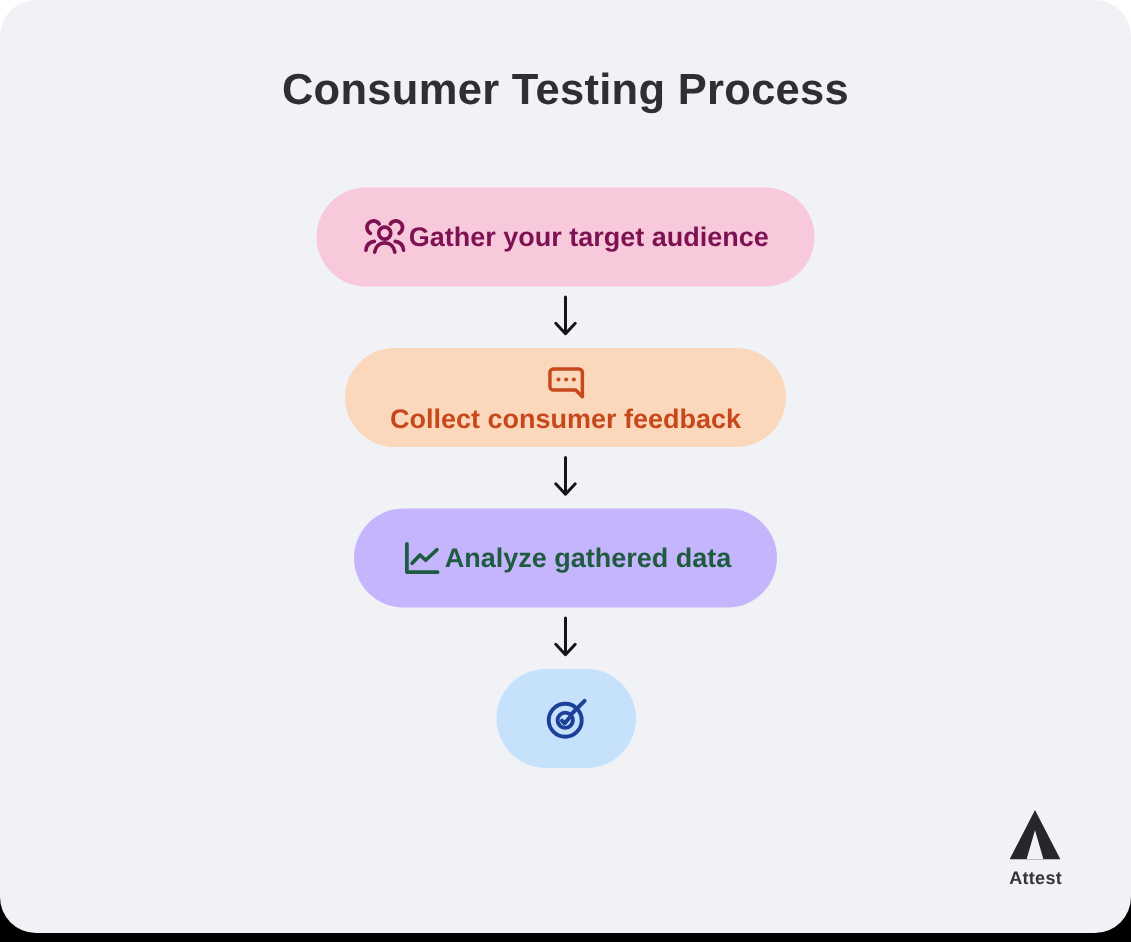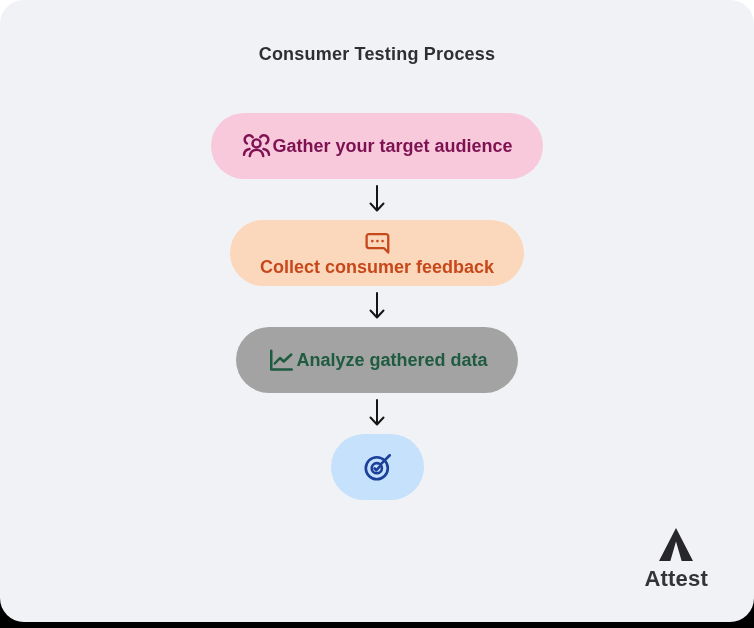--- a/index.html
+++ b/index.html
@@ -25,21 +25,21 @@
     position: absolute;
     top: 0; left: 0;
     width: 754px;
     height: 622px;
     border-radius: 24px;
     background: #f1f2f6;
   }
   .page-title {
     margin-top: 44px;
     text-align: center;
-    font-size: 18px;
+    font-size: 29px;
     font-weight: 700;
     letter-spacing: 0.2px;
     color: #2e2f33;
   }
   .flow {
     margin-top: 48px;
     display: flex;
     flex-direction: column;
     align-items: center;
   }
@@ -64,21 +64,21 @@
   .logo {
     position: absolute;
     right: 46px;
     bottom: 30px;
     display: flex;
     flex-direction: column;
     align-items: center;
   }
   .logo-text {
     margin-top: 5px;
-    font-size: 22px;
+    font-size: 12px;
     font-weight: 600;
     letter-spacing: 0.2px;
   }
 </style>
 </head>
 <body>
 
 <div class="stage" style="background: rgb(0, 0, 0);">
   <div class="backdrop-top" style="background: rgb(255, 255, 255);"></div>
 
@@ -115,21 +115,21 @@
         </svg>
         <span>Collect consumer feedback</span>
       </div>
 
       <div class="arrow-cell" style="color: rgb(21, 21, 21);">
         <svg width="24" height="31" viewBox="0 0 24 31" fill="none" stroke="currentColor" stroke-width="2" stroke-linecap="round" stroke-linejoin="round">
           <path d="M12 2v24M5.5 19.5 12 26.5l6.5-7"></path>
         </svg>
       </div>
 
-      <div class="pill" style="background: #a3a3a3; color: rgb(30, 91, 64);">
+      <div class="pill" style="background: #c4b5fd; color: rgb(30, 91, 64);">
         <svg width="30" height="30" viewBox="0 0 24 24" fill="none" stroke="currentColor" stroke-width="2" stroke-linecap="round" stroke-linejoin="round">
           <path d="M4.2 4.5 V19.5 H20.6"></path>
           <path d="M7 14.8 11.2 10.4 14.2 13.2 20.2 7.6"></path>
         </svg>
         <span>Analyze gathered data</span>
       </div>
 
       <div class="arrow-cell" style="color: rgb(21, 21, 21);">
         <svg width="24" height="31" viewBox="0 0 24 31" fill="none" stroke="currentColor" stroke-width="2" stroke-linecap="round" stroke-linejoin="round">
           <path d="M12 2v24M5.5 19.5 12 26.5l6.5-7"></path>

